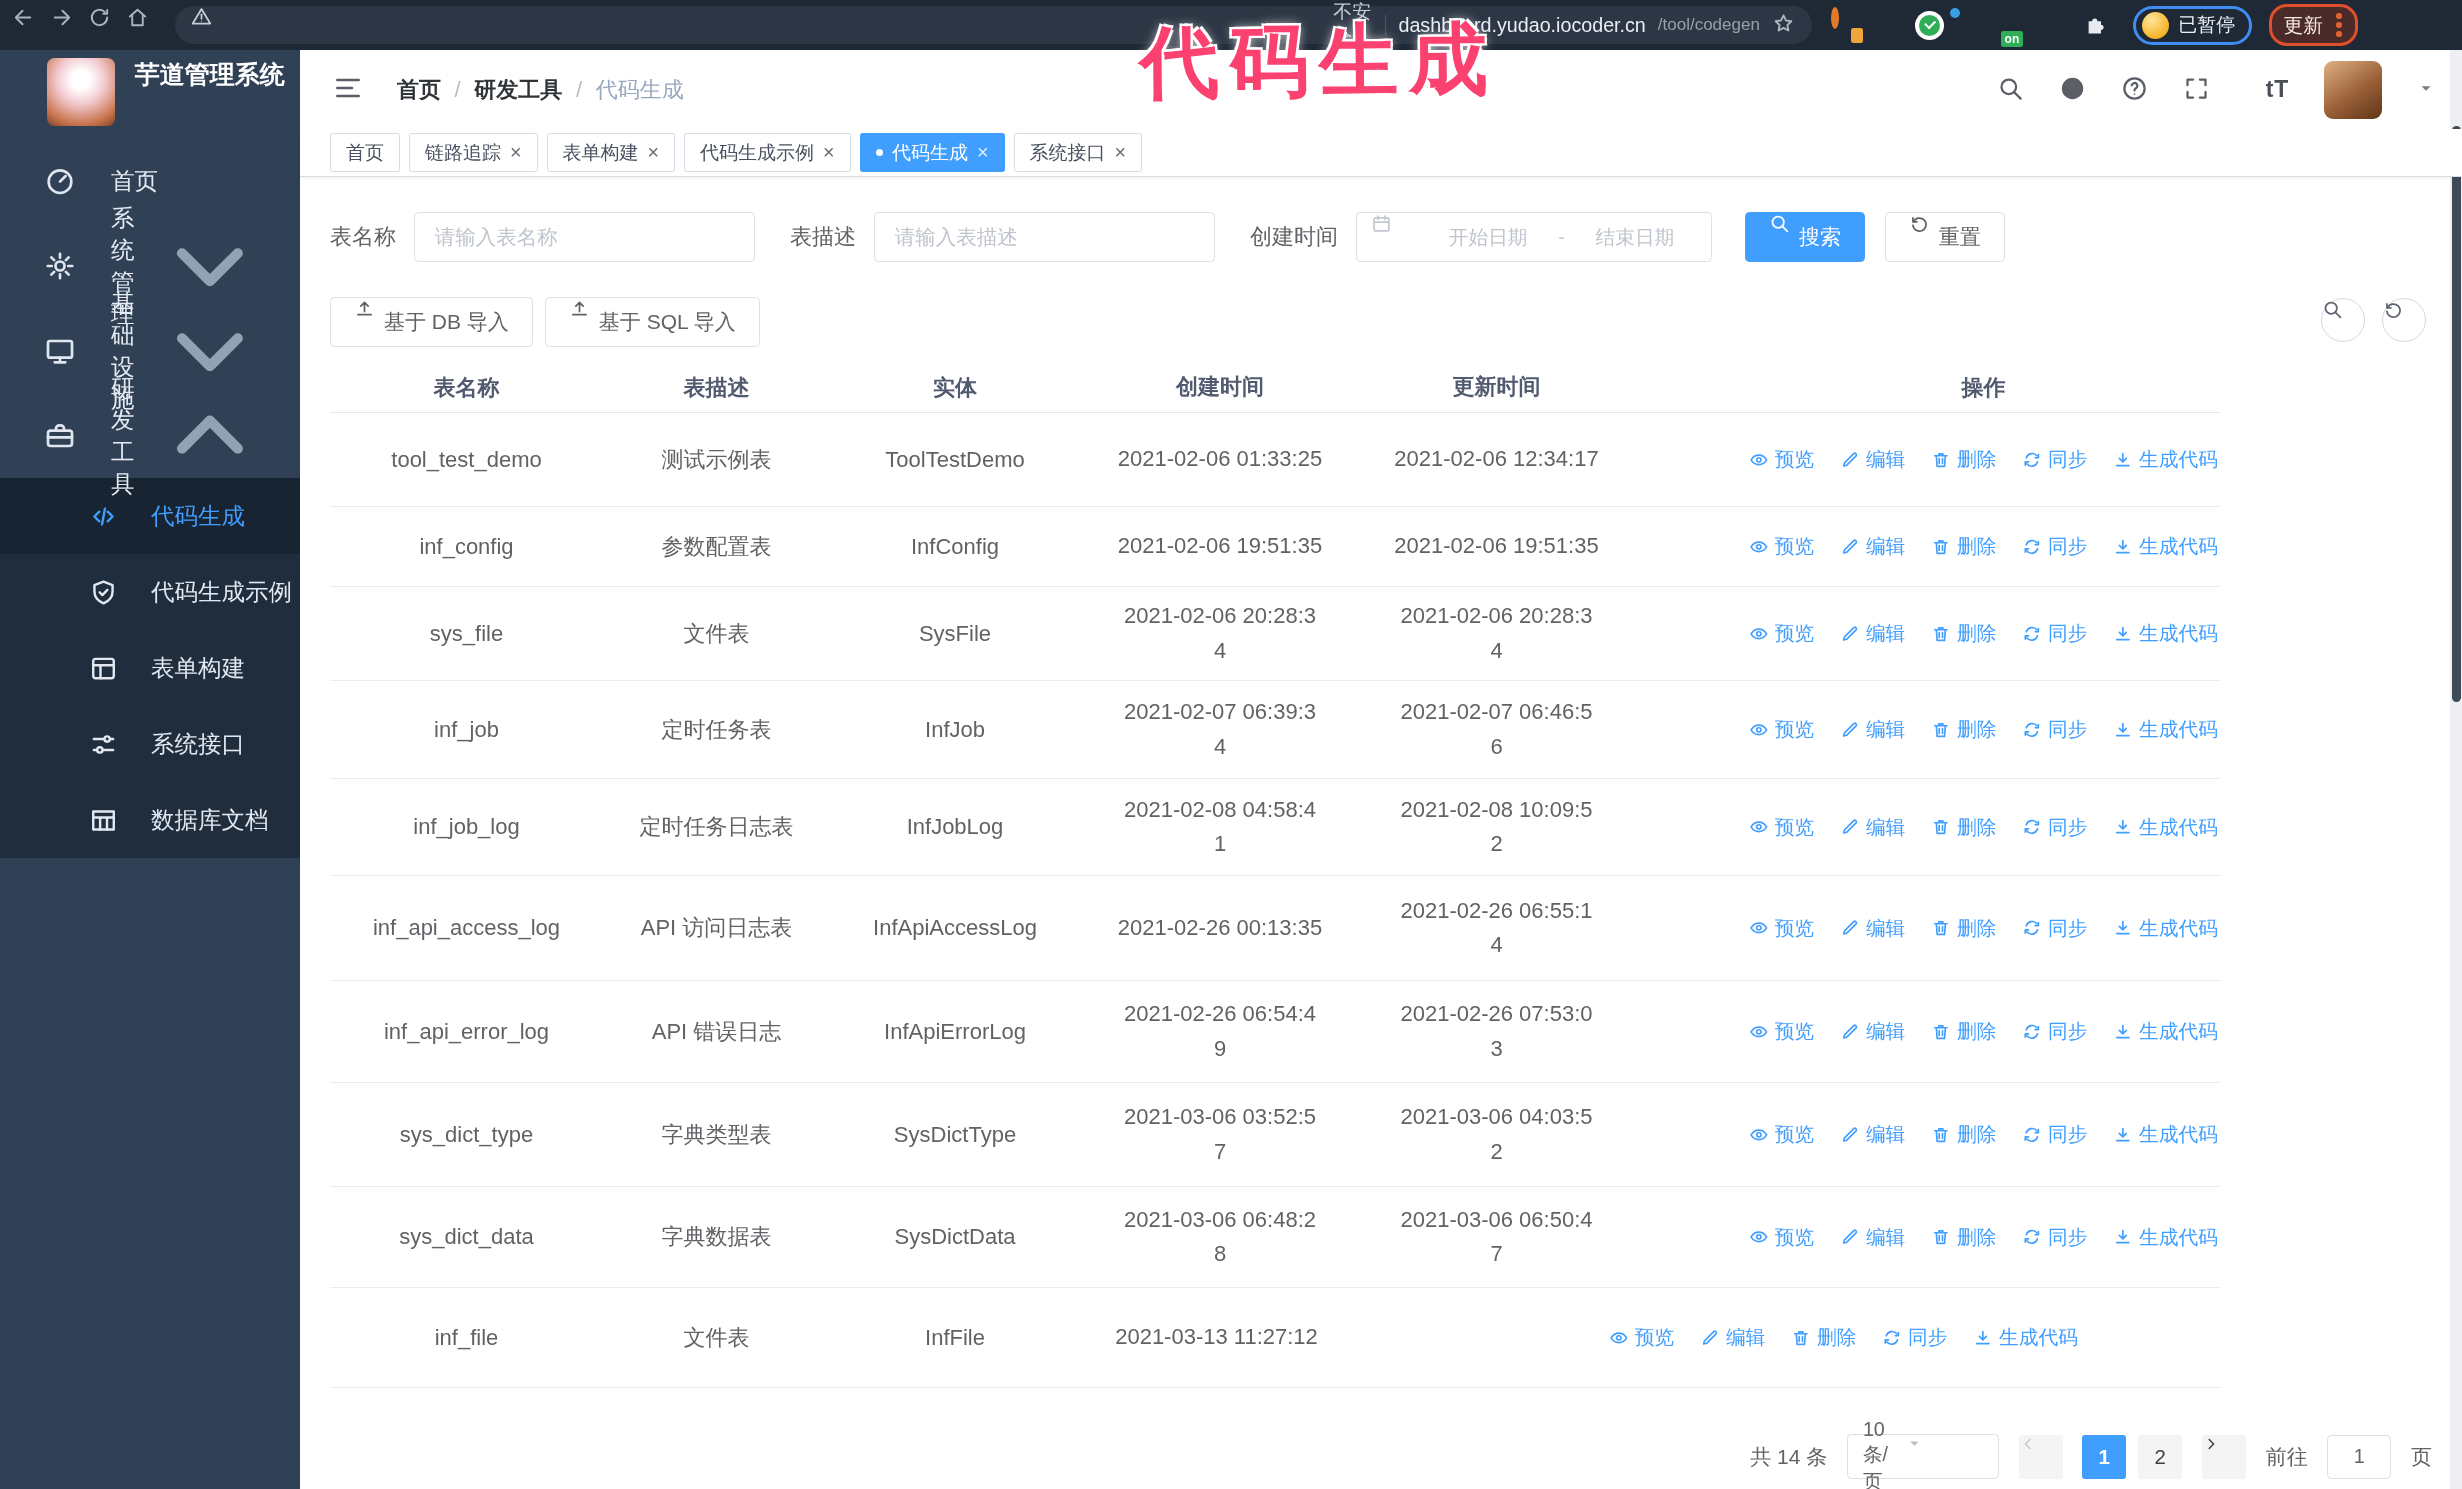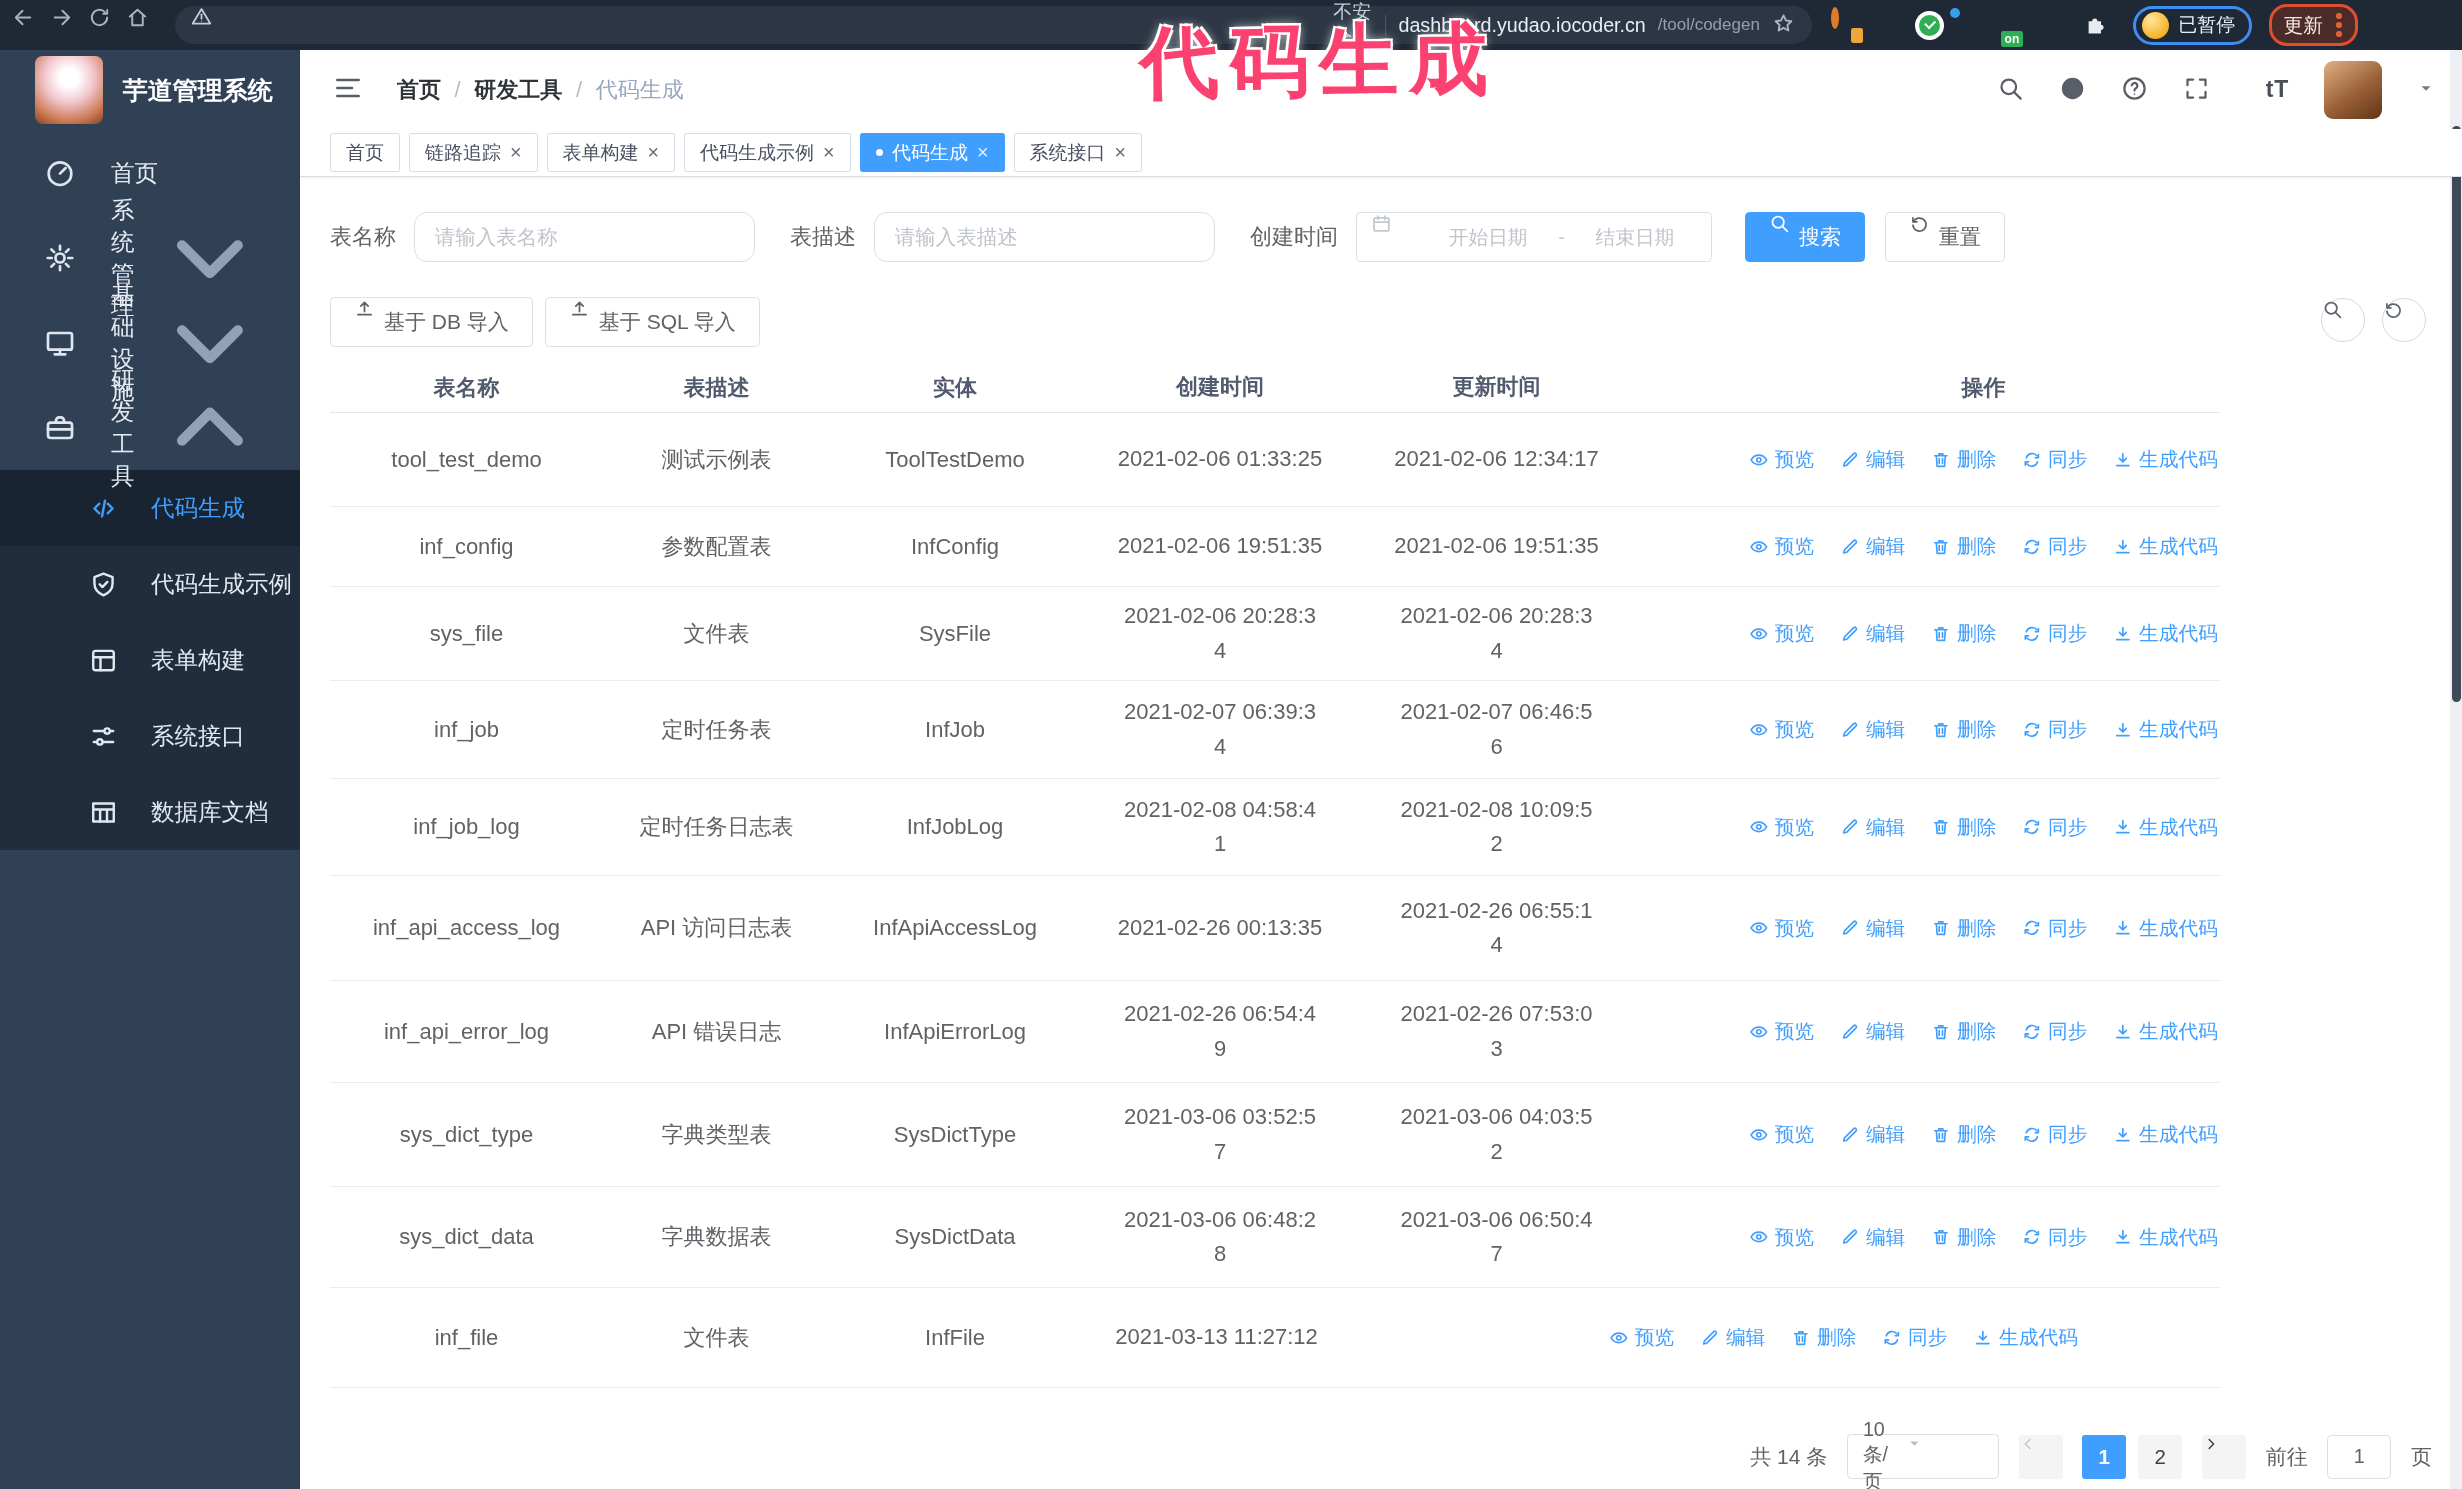--- a/index.html
+++ b/index.html
@@ -37,21 +37,21 @@
   #update-pill { margin-left:16.7px; display:flex; align-items:center; gap:12px; border:3px solid #df4f2c; border-radius:18px; background:#4b2b29; padding:4.5px 12px; color:#f4e7e3; font-size:19.7px; flex:0 0 auto; }
   .kebab { display:flex; flex-direction:column; gap:3.8px; padding:1.5px; }
   .kebab i { width:5.3px; height:5.3px; border-radius:50%; background:#e0632f; }
 
   
   #annotation { position:absolute; left:1140px; top:9px; z-index:99; font-size:79px; font-weight:bold; letter-spacing:10.6px; color:#fb4170;
     text-shadow:2.3px 2.3px 0 #fff,-2.3px -2.3px 0 #fff,2.3px -2.3px 0 #fff,-2.3px 2.3px 0 #fff,0 0 12px rgba(255,255,255,.95); transform:rotate(-0.6deg); pointer-events:none; }
 
   
   #sidebar { position:absolute; top:50px; left:0; bottom:0; width:300px; background:#304156; }
-  #logo-row { height:80px; display:flex; align-items:center; gap:19.7px; padding-left:35px; }
+  #logo-row { height:80px; display:flex; gap:19.7px; padding-left:47px;margin-top:8px; }
   #logo { width:68px; height:68px; border-radius:7.6px; background:radial-gradient(circle at 50% 32%,#ffffff 0 16%,#f2c9cf 42%,#c9744d 78%,#7e4226); flex:0 0 auto; }
   #app-title { color:#fff; font-size:25px; font-weight:600; }
   .menu-item { height:85px; display:flex; align-items:center; padding:0 29px 0 44px; font-size:23.5px; color:#e6ebf3; cursor:pointer; }
   .menu-item .mi { width:32px; height:32px; margin-right:35px; color:#dfe6f0; flex:0 0 auto; }
   .menu-item .mi svg { width:32px; height:32px; }
   .menu-item .chev { margin-left:auto; color:#93a1b5; } .menu-item .chev svg { width:21px; height:21px; }
   #menu-sub { background:#1f2d3d; }
   .sub-item { height:76px; display:flex; align-items:center; padding-left:89px; font-size:23.5px; color:#e2e8f1; cursor:pointer; }
   .sub-item .mi { width:29px; height:29px; margin-right:33px; flex:0 0 auto; }
   .sub-item .mi svg { width:29px; height:29px; }
@@ -77,21 +77,21 @@
   .tab.active { background:#409eff; border-color:#409eff; color:#fff; }
   .tab .dot { width:7.6px; height:7.6px; border-radius:50%; background:#fff; }
   .tab .x { font-size:19.7px; line-height:1; opacity:.85; }
 
   
   #content { position:absolute; top:177px; left:300px; right:0; bottom:0; background:#fff; }
   #filters { position:absolute; top:35px; left:30px; display:flex; align-items:center; font-size:22px; color:#606266; }
   .f-label { margin-right:18px; font-weight:500; white-space:nowrap; }
   .f-input { width:341px; height:50px; border:0.8px solid #dcdfe6; border-radius:4.5px; padding:0 19.7px; font-size:20.5px; color:#606266; outline:none; }
   .f-input::placeholder, .date-box input::placeholder { color:#bfc4cc; }
-  .gap-r { margin-right:35px;border-radius:13px; }
+  .gap-r { margin-right:35px; }
   .date-box { width:356px; height:50px; border:0.8px solid #dcdfe6; border-radius:4.5px; display:flex; align-items:center; padding:0 13.6px; gap:7.6px; color:#c4c9d1; }
   .date-box .cal svg { width:21px; height:21px; }
   .date-box input { border:none; outline:none; width:125px; font-size:19.7px; text-align:center; color:#606266; }
   .date-sep { color:#c4c9d1; font-size:19.7px; }
   .btn { height:50px; border-radius:4.5px; border:0.8px solid #dcdfe6; background:#fff; color:#606266; display:inline-flex; align-items:center; gap:9px; padding:0 23px; font-size:21px; cursor:pointer; white-space:nowrap; }
   .btn svg { width:21px; height:21px; }
   .btn.primary { background:#409eff; border-color:#409eff; color:#fff; }
   #search-btn { margin-left:33px; } #reset-btn { margin-left:19.7px; }
   #toolbar { position:absolute; top:120px; left:30px; display:flex; gap:12px; }
   #quick-btns { position:absolute; top:121px; right:36px; display:flex; gap:16.7px; }

